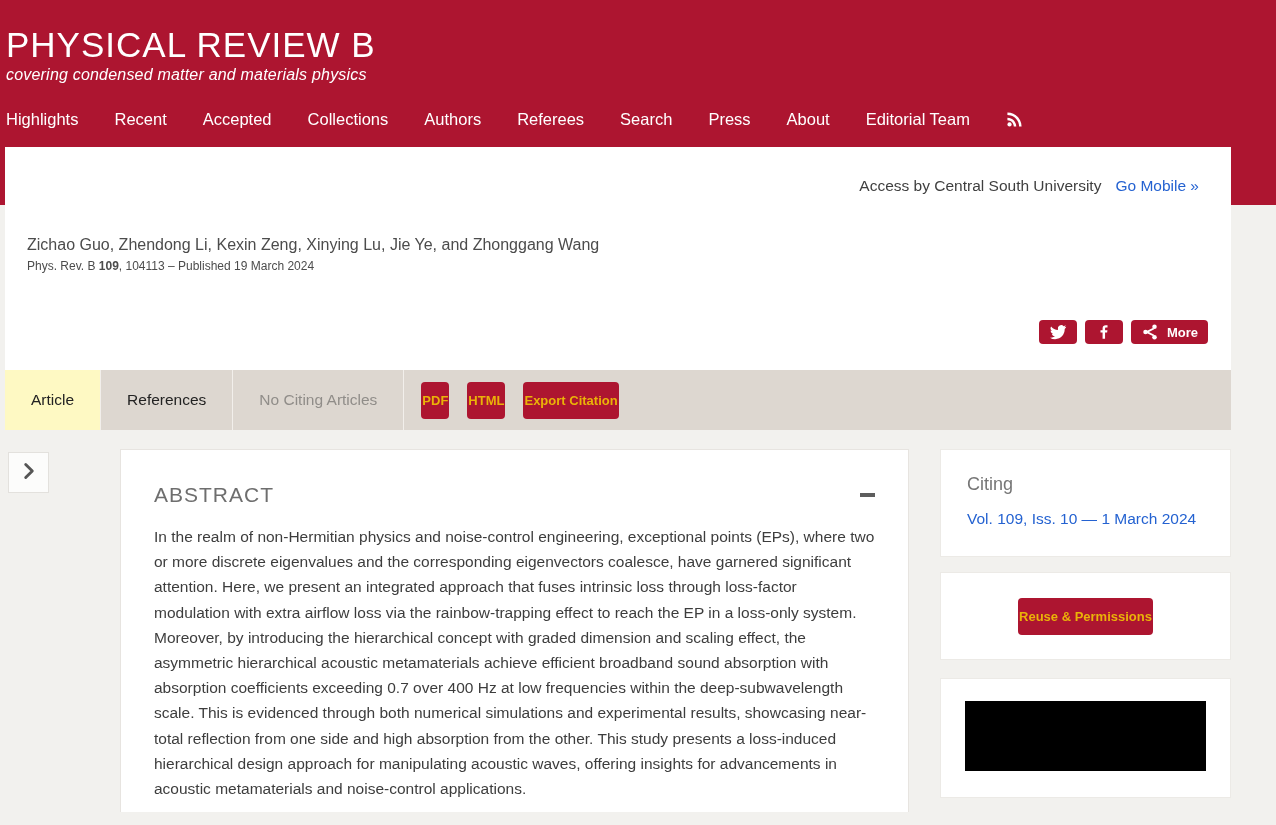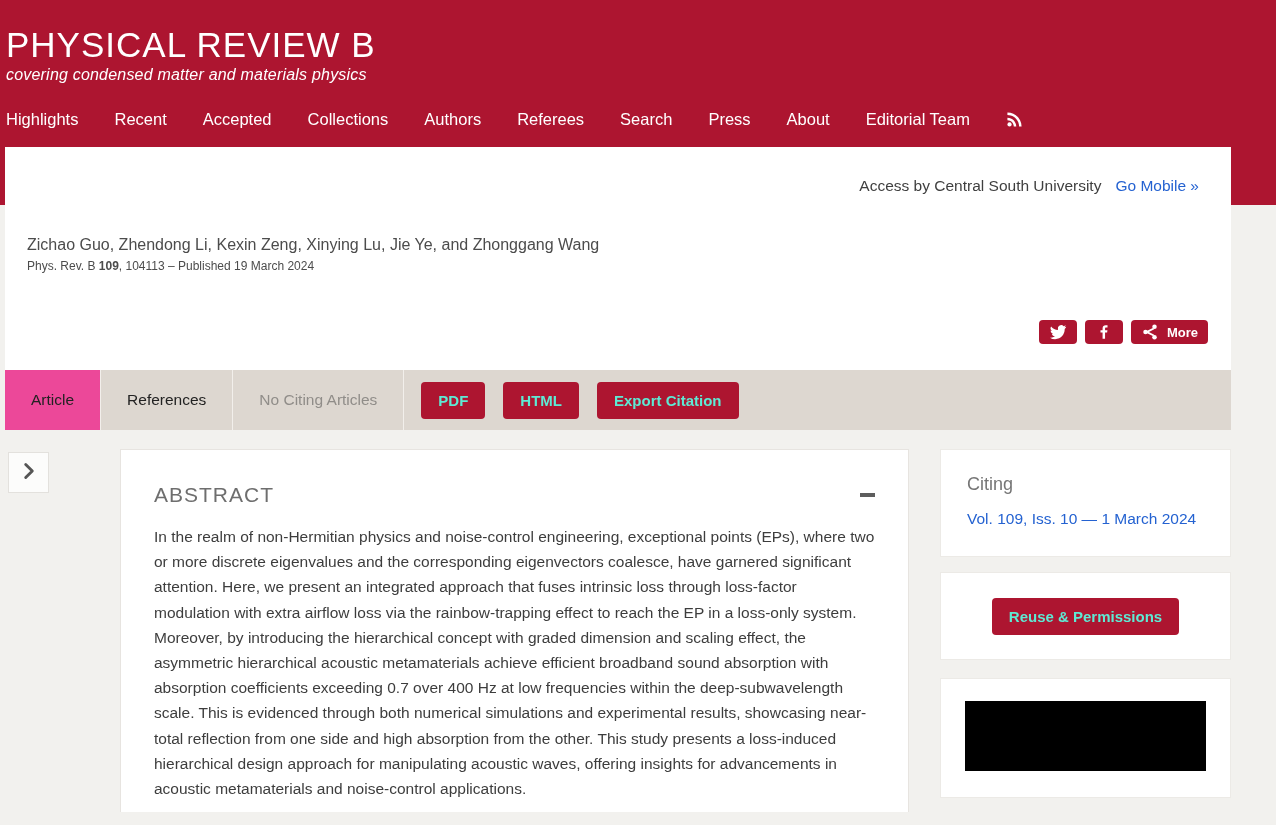--- a/index.html
+++ b/index.html
@@ -29,25 +29,25 @@
   .social-group { position:absolute; right:23px; bottom:26px; display:flex; gap:8px; }
   .social-btn { background:#ad1530; border-radius:4px; height:24px; min-width:36px; display:flex;
     align-items:center; justify-content:center; cursor:pointer; padding:0 10px; }
   .social-btn svg { display:block; }
   .social-more-label { color:#fff; font-size:13px; font-weight:bold; margin-left:8px; }
 
   
   .tab-bar { height:60px; background:#ddd7d0; display:flex; align-items:stretch; }
   .tab { display:flex; align-items:center; padding:0 26px; font-size:15.5px; color:#222;
     border-right:1px solid #f2efeb; cursor:pointer; white-space:nowrap; }
-  .tab.active { background:#ec4899; }
+  .tab.active { background:#fef9c3; }
   .tab.disabled { color:#908d89; cursor:default; }
   .tab-buttons { display:flex; align-items:center; gap:18px; margin-left:17px; }
-  .btn-crimson { background:#ad1530; color:#5eead4; font-weight:bold; font-size:15px;
-    border:none; border-radius:4px; height:37px; padding:0 17px; cursor:pointer;
+  .btn-crimson { background:#ad1530; color:#eab308; font-weight:bold; font-size:13px;
+    border:none; border-radius:4px; height:37px; padding:0 1px; cursor:pointer;
     font-family:"Liberation Sans", sans-serif; }
 
   
   .content-area { position:relative; height:445px; background:#f2f1ee; }
   .expand-btn { position:absolute; left:3px; top:22px; width:41px; height:41px; background:#fcfcfb;
     border:1px solid #e3e1dd; display:flex; align-items:center; justify-content:center; cursor:pointer; }
 
   .abstract-card { position:absolute; left:115px; top:19px; width:789px; height:420px;
     background:#fff; border:1px solid #e7e4e0; padding:33px 33px 0 33px; }
   .abstract-head { display:flex; justify-content:space-between; align-items:center; }

